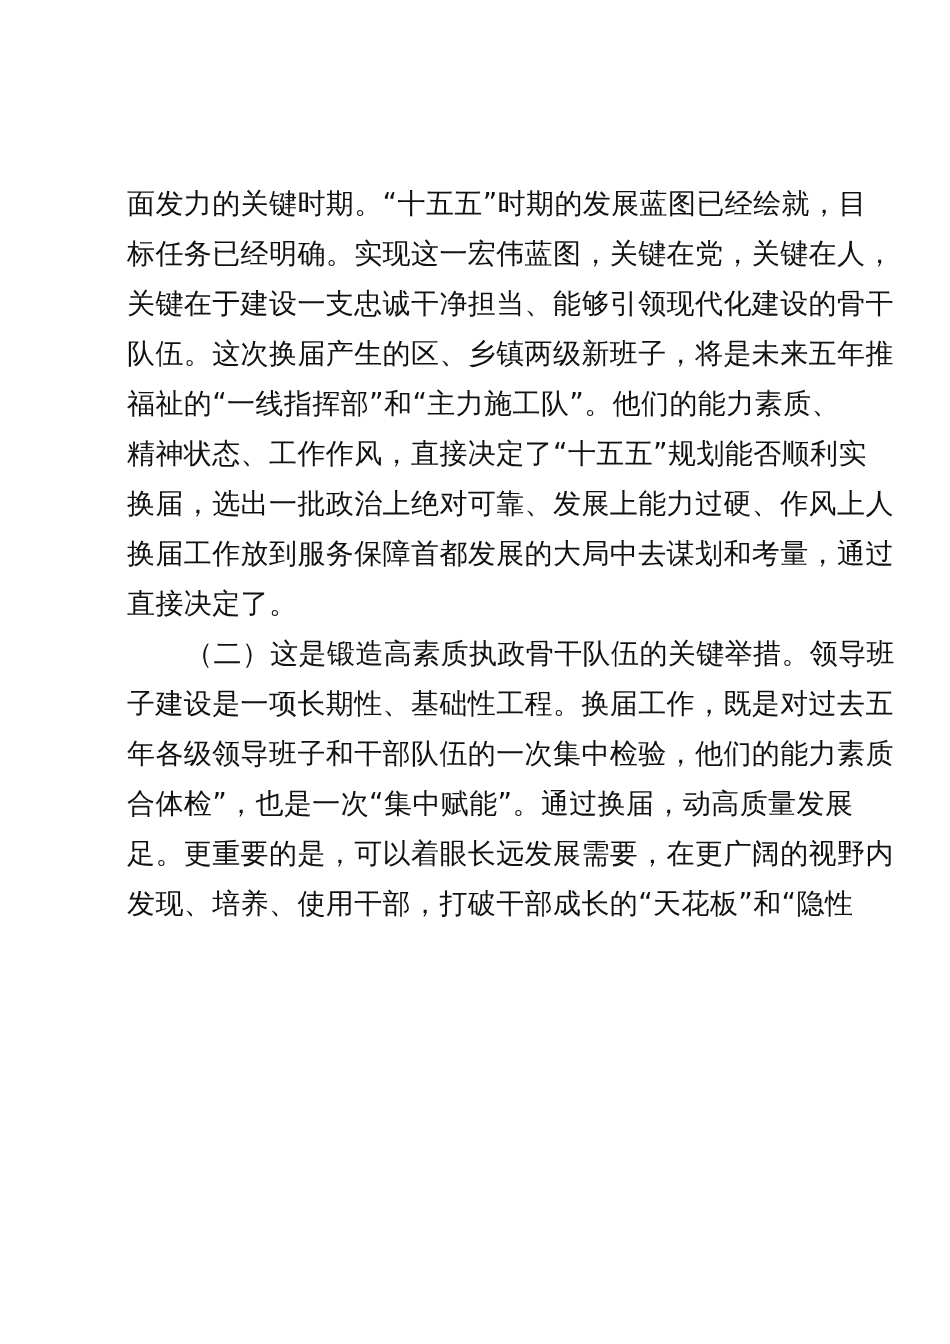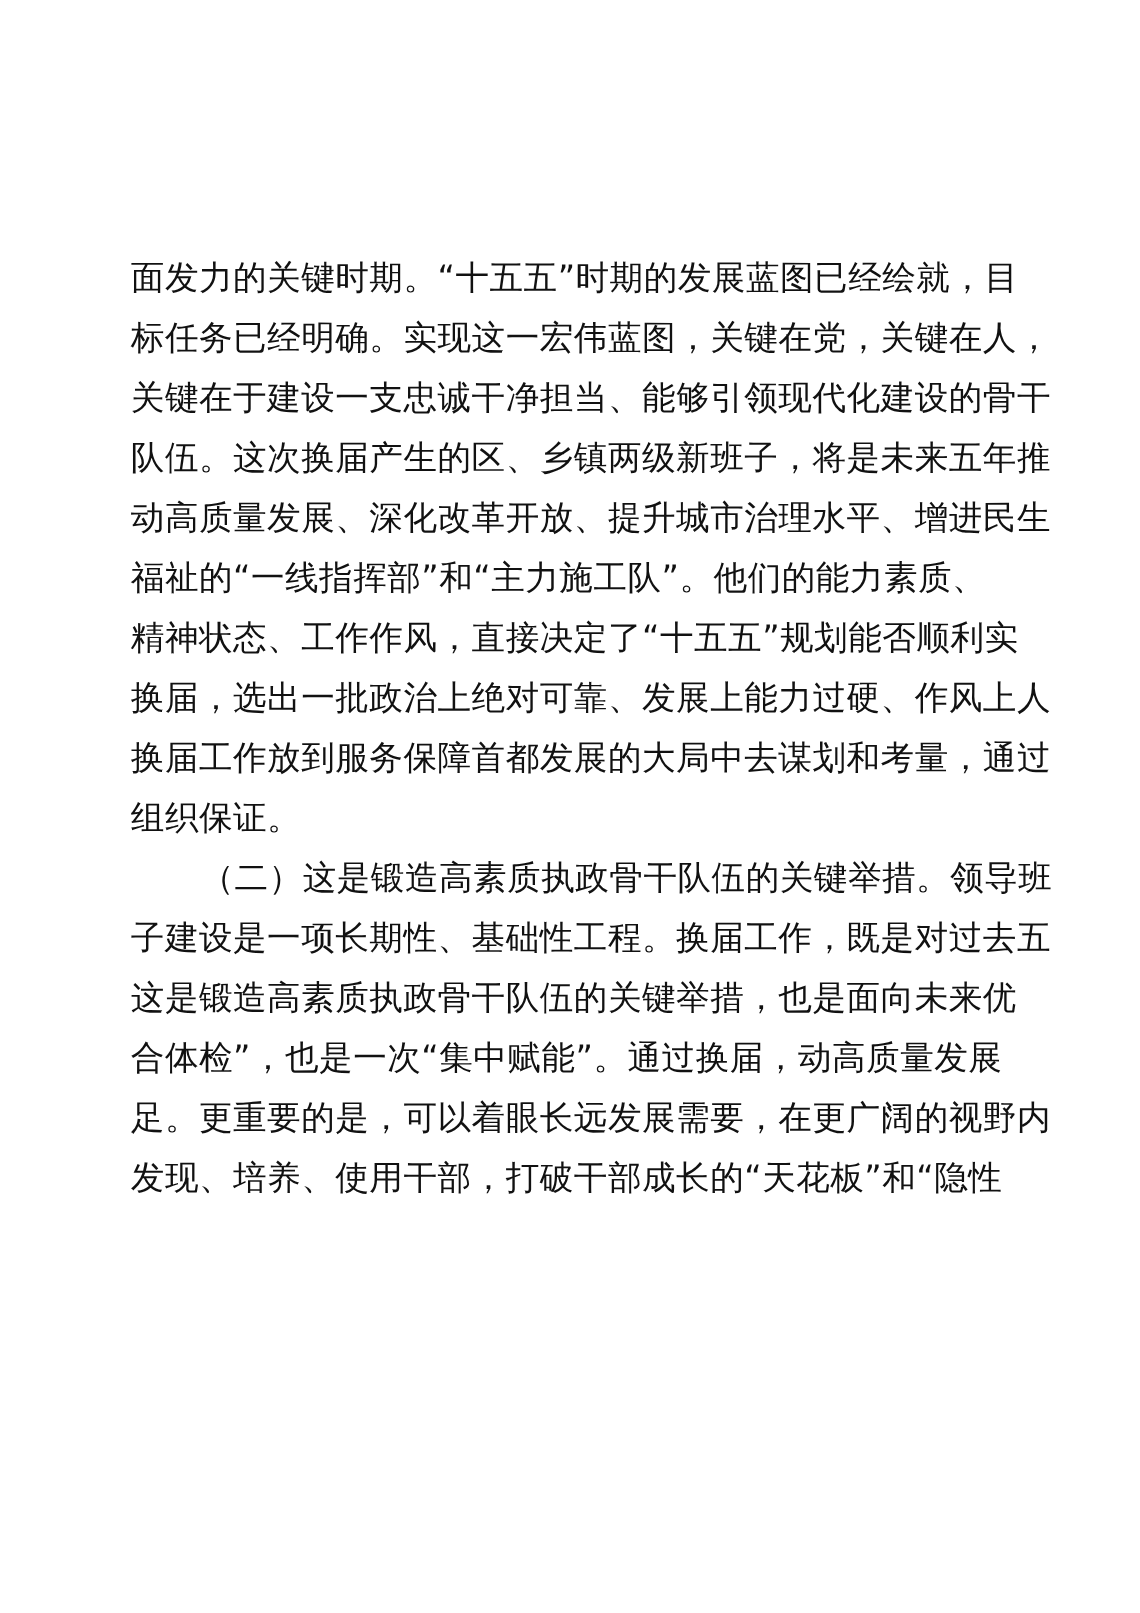--- a/index.html
+++ b/index.html
@@ -10,24 +10,23 @@
   body {
     width: 950px;
     height: 1344px;
     position: relative;
     overflow: hidden;
     font-family: "DejaVu Sans", "Liberation Sans", sans-serif;
     color: #111111;
   }
   .page {
     position: absolute;
-    left: 109px;
+    left: 127px;
     top: 179px;
     width: 702px;
-    margin-top: 28px;
   }
   .line {
     height: 50px;
     line-height: 50px;
     font-size: 28px;
     white-space: nowrap;
     letter-spacing: 0.4px;
     text-align: justify;
     text-align-last: justify;
   }
@@ -41,30 +40,29 @@
 </head>
 <body>
 
 <div class="page">
 
   <div class="paragraph">
     <div class="line">面发力的关键时期。“十五五”时期的发展蓝图已经绘就，目</div>
     <div class="line">标任务已经明确。实现这一宏伟蓝图，关键在党，关键在人，</div>
     <div class="line">关键在于建设一支忠诚干净担当、能够引领现代化建设的骨干</div>
     <div class="line">队伍。这次换届产生的区、乡镇两级新班子，将是未来五年推</div>
-    <div class="line">动高质量发展、深化改革开放、提升城市治理水平、增进民生</div>
     <div class="line">福祉的“一线指挥部”和“主力施工队”。他们的能力素质、</div>
     <div class="line">精神状态、工作作风，直接决定了“十五五”规划能否顺利实</div>
     <div class="line">换届，选出一批政治上绝对可靠、发展上能力过硬、作风上人</div>
     <div class="line">换届工作放到服务保障首都发展的大局中去谋划和考量，通过</div>
-    <div class="line last">组织保证。</div>
+    <div class="line last">直接决定了。</div>
   </div>
 
   <div class="paragraph">
     <div class="line indent">（二）这是锻造高素质执政骨干队伍的关键举措。领导班</div>
     <div class="line">子建设是一项长期性、基础性工程。换届工作，既是对过去五</div>
-    <div class="line">这是锻造高素质执政骨干队伍的关键举措，也是面向未来优</div>
+    <div class="line">年各级领导班子和干部队伍的一次集中检验，他们的能力素质</div>
     <div class="line">合体检”，也是一次“集中赋能”。通过换届，动高质量发展</div>
     <div class="line">足。更重要的是，可以着眼长远发展需要，在更广阔的视野内</div>
     <div class="line">发现、培养、使用干部，打破干部成长的“天花板”和“隐性</div>
   </div>
 
 </div>
 
 </body></html>

